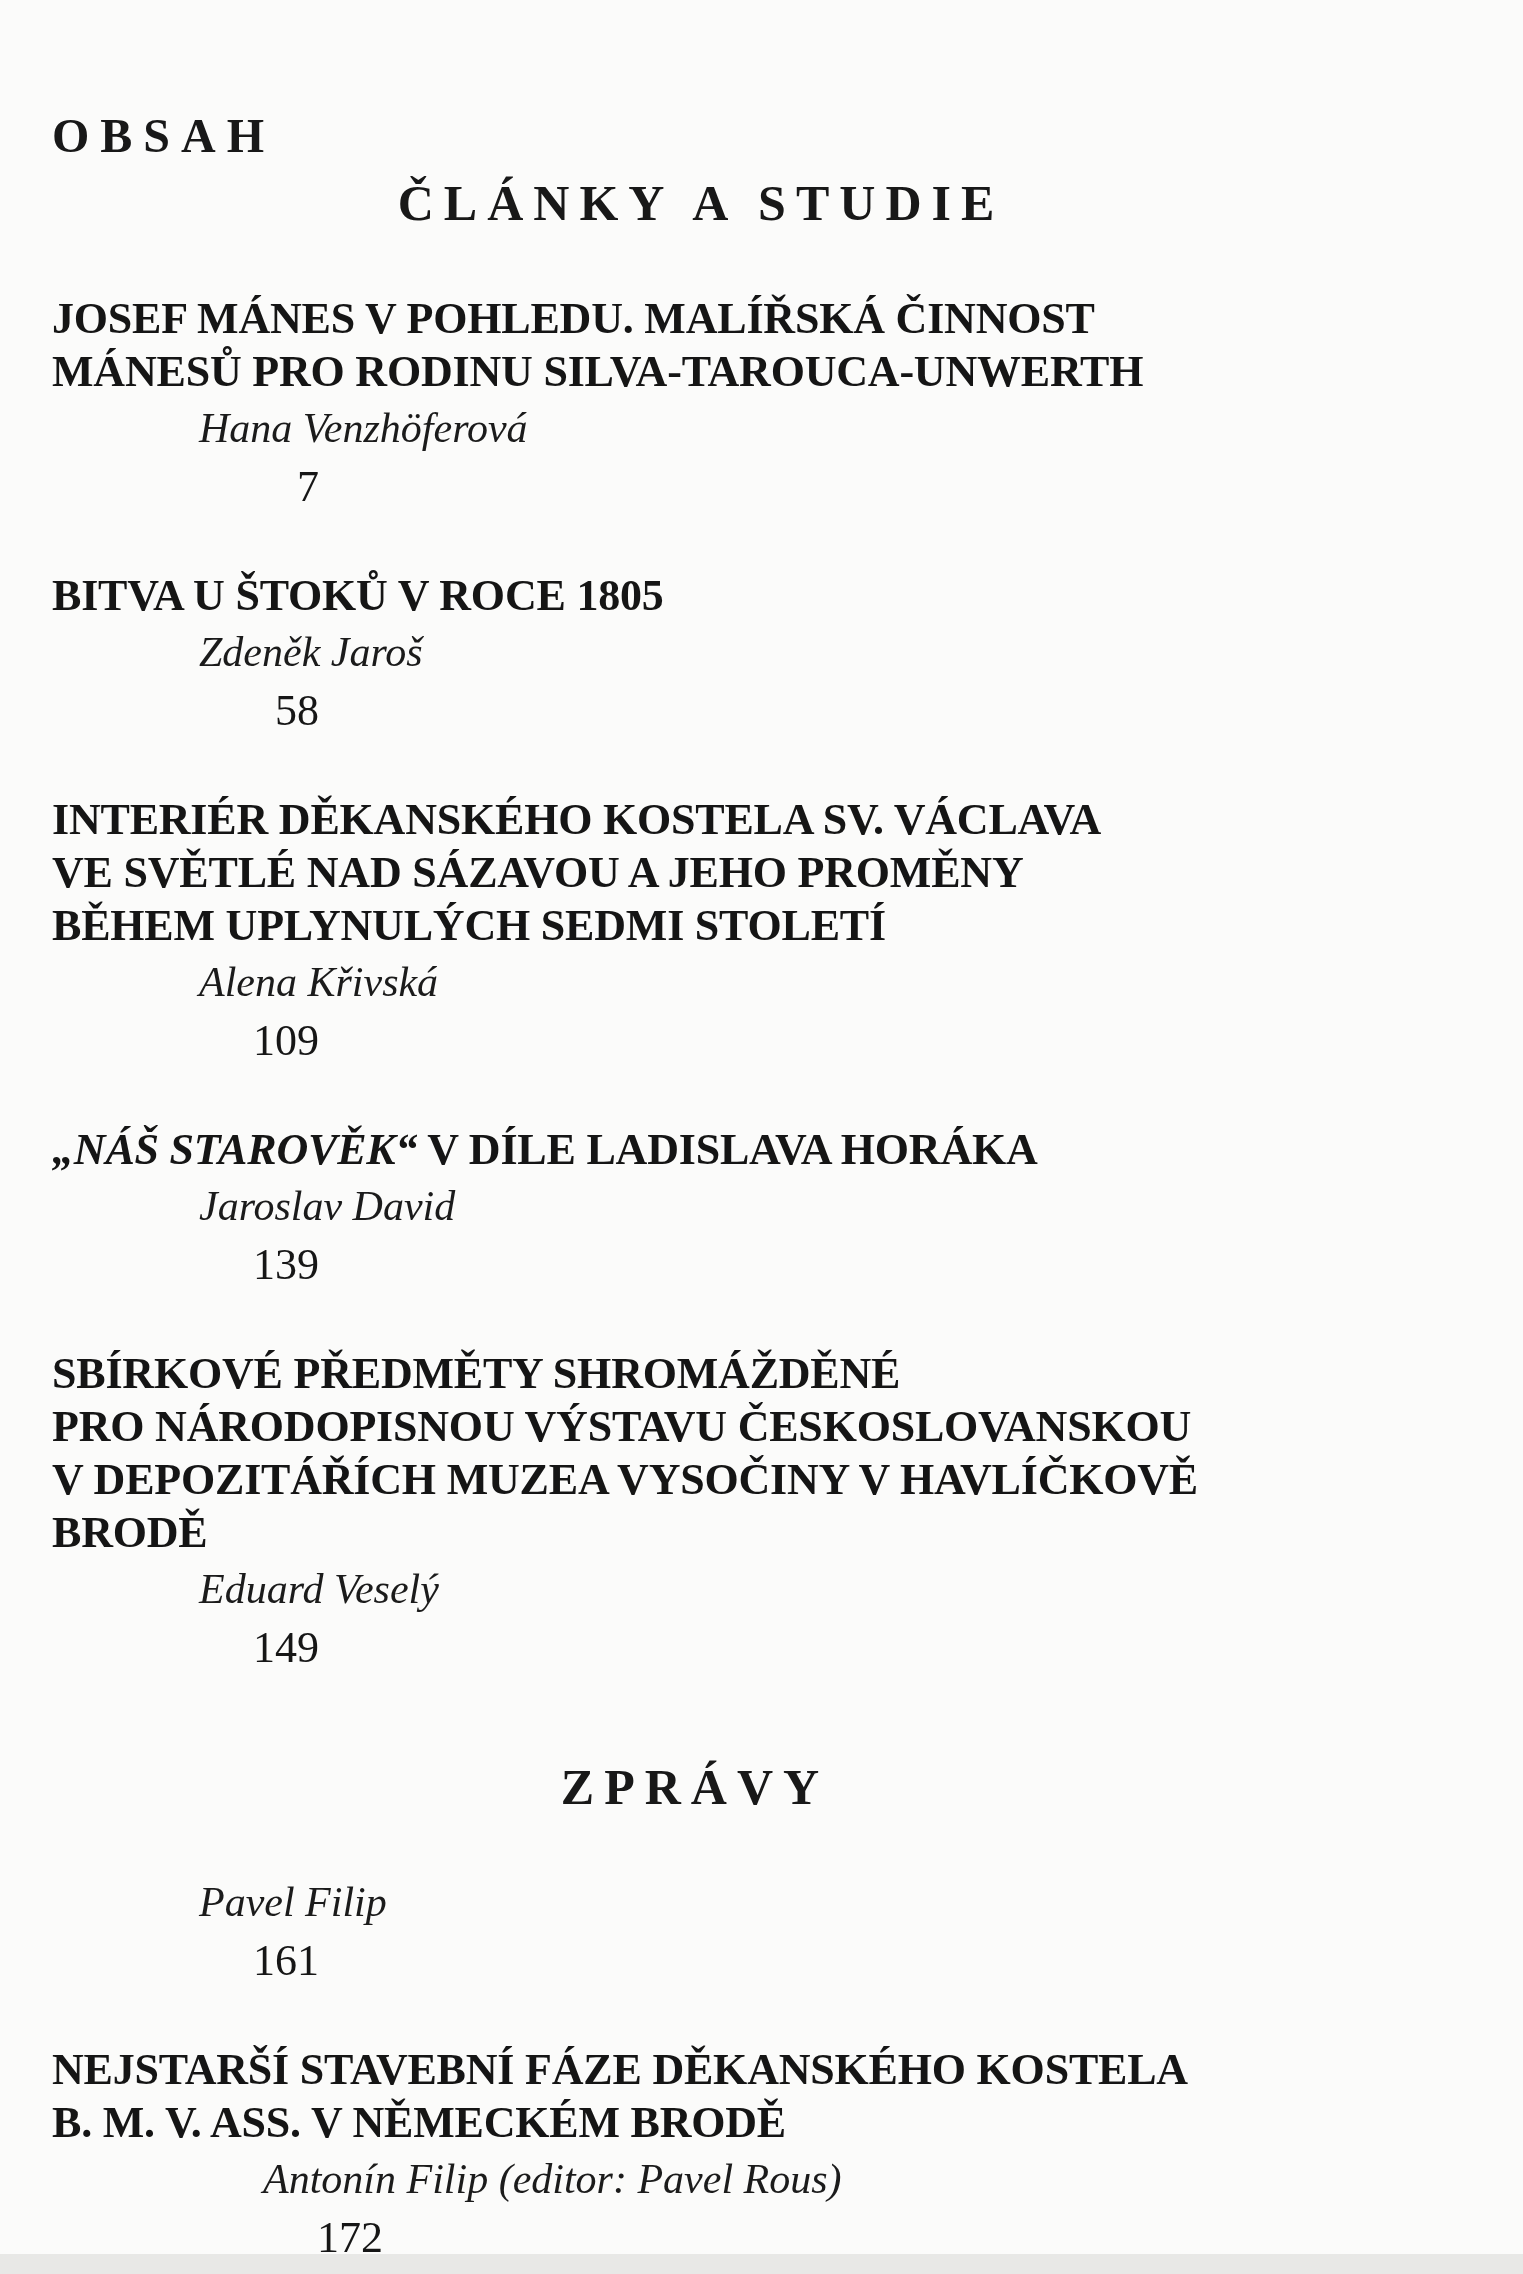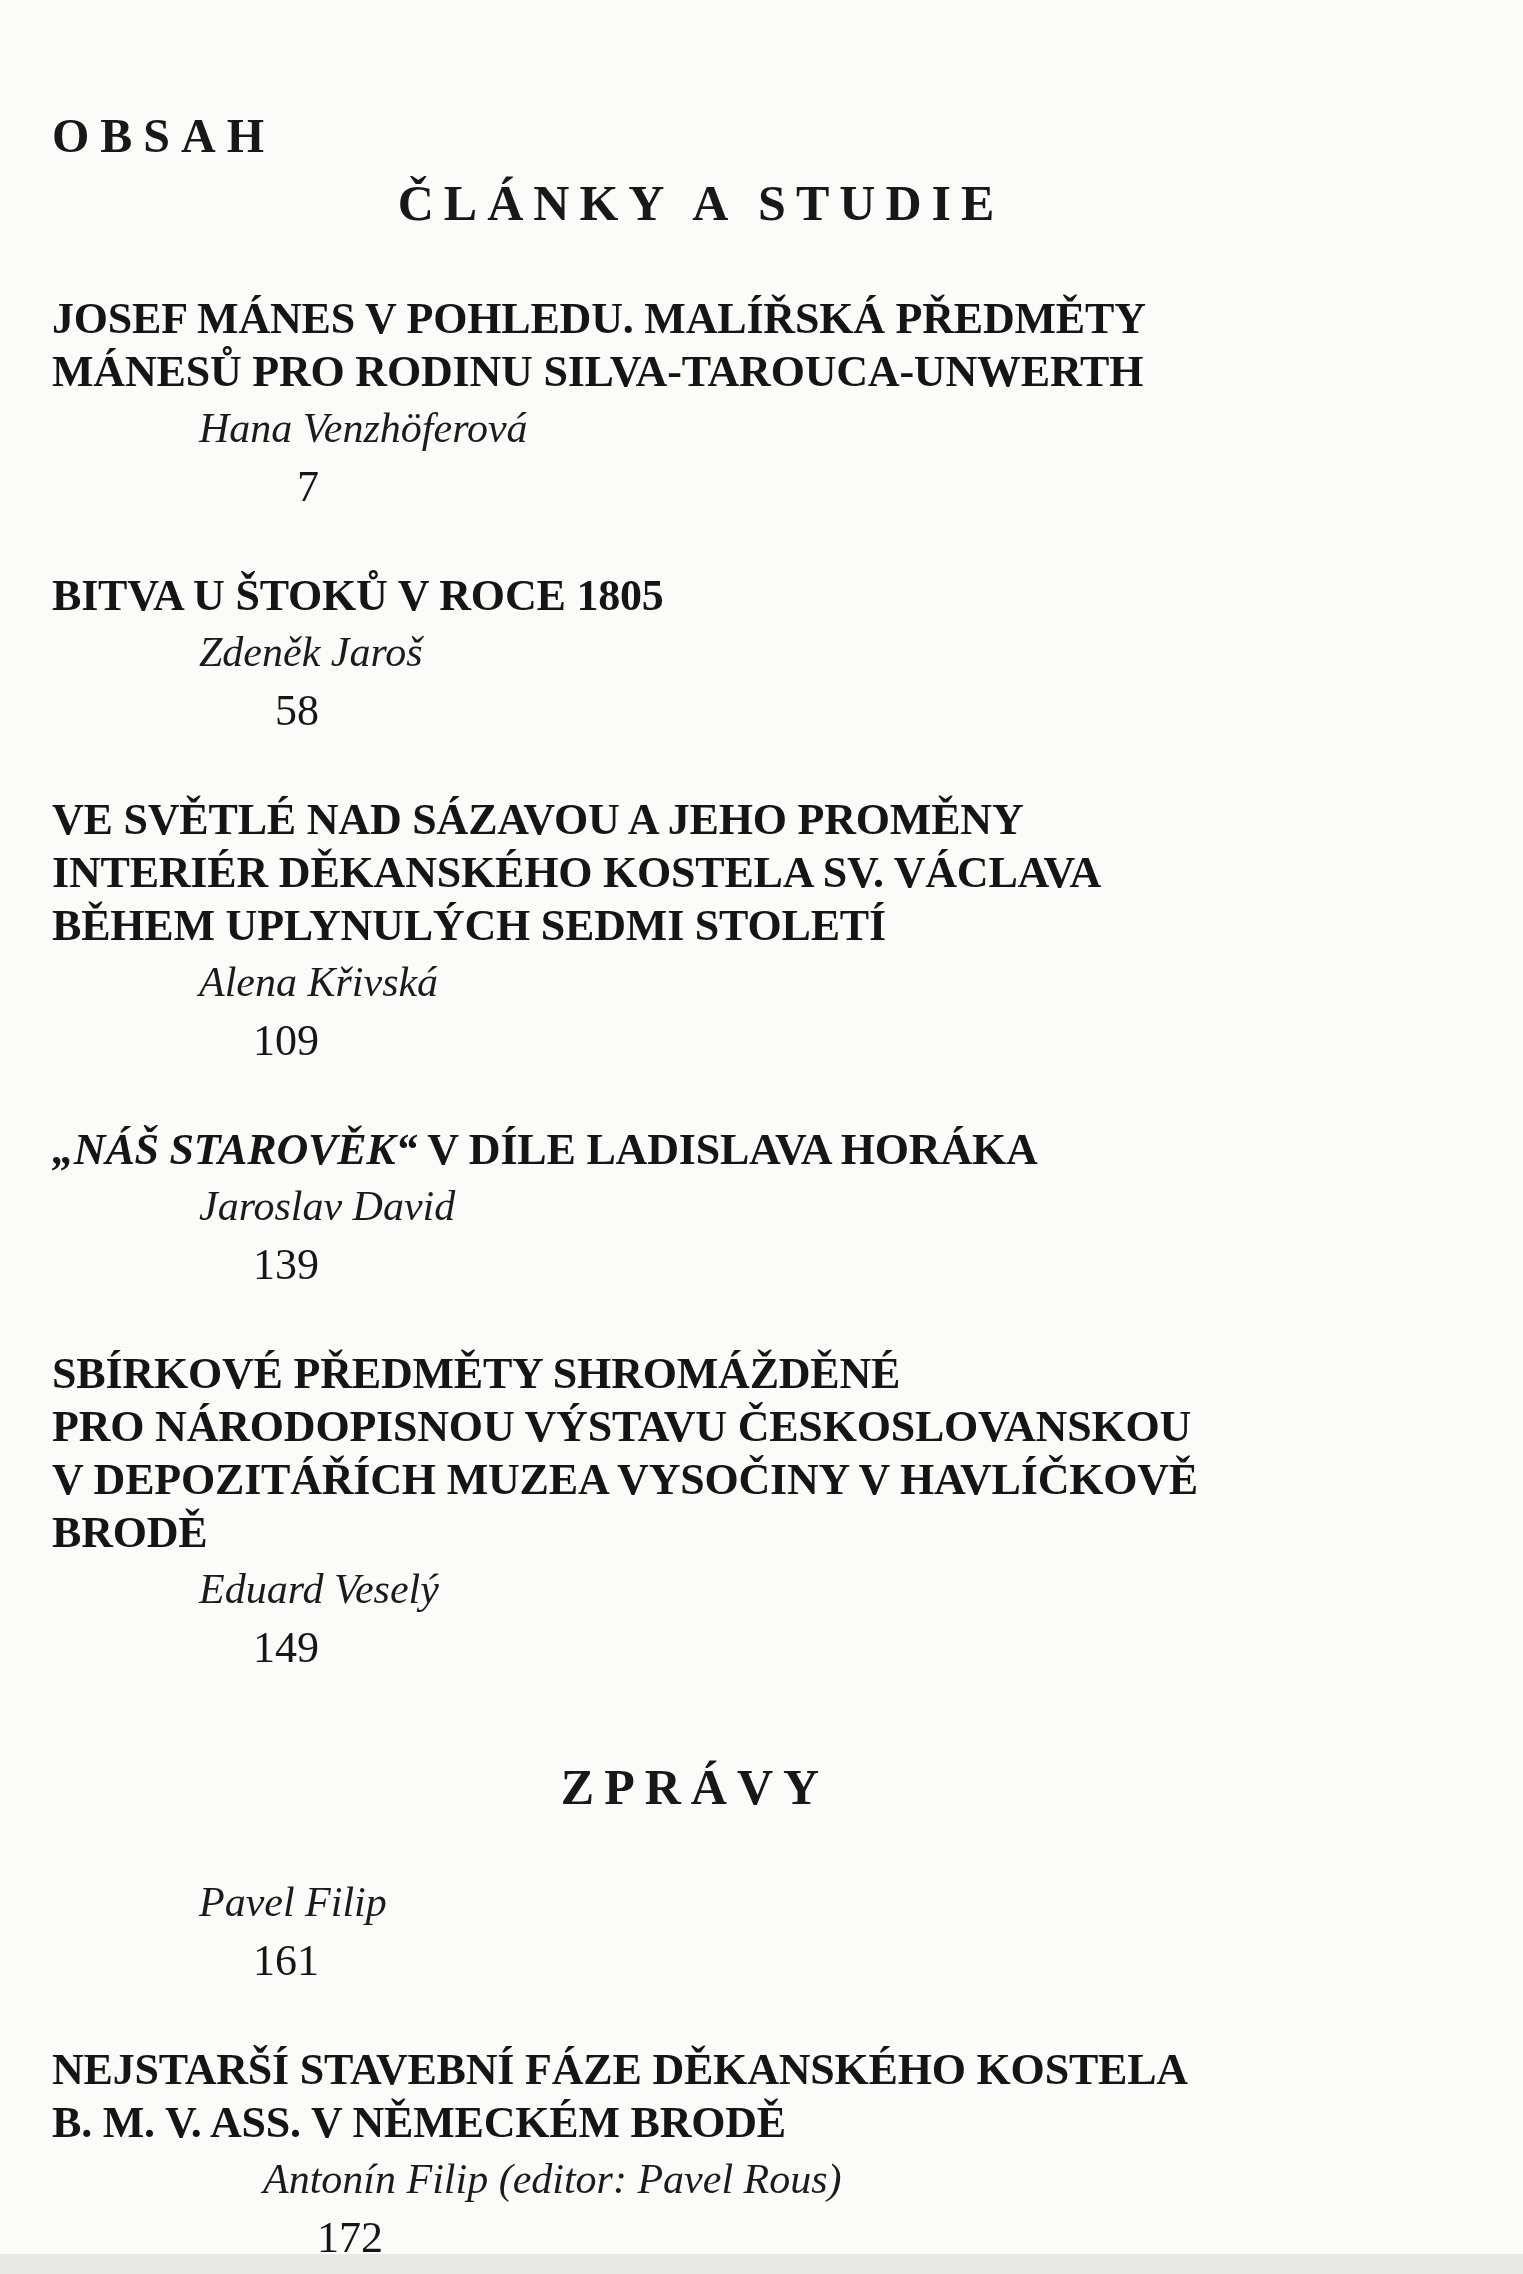--- a/index.html
+++ b/index.html
@@ -92,43 +92,43 @@
 <body>
 
 <div class="page">
   <h1 class="page-title">OBSAH</h1>
   <div id="sections">
       <div class="section">
         <h2 class="section-heading">ČLÁNKY A STUDIE</h2>
         <div class="entries">
           <div class="entry">
             <div class="entry-title">
-              <span class="title-line"><span class="title-seg">JOSEF MÁNES V POHLEDU. MALÍŘSKÁ PŘEDMĚTY</span></span>
+              <span class="title-line"><span class="title-seg">JOSEF MÁNES V POHLEDU. MALÍŘSKÁ ČINNOST</span></span>
               <span class="title-line"><span class="title-seg">MÁNESŮ PRO RODINU SILVA-TAROUCA-UNWERTH</span></span>
             </div>
             <div class="author-row">
               <span class="author-name">Hana Venzhöferová</span>
               <span class="leader"></span>
               <span class="page-number">7</span>
             </div>
           </div>
           <div class="entry">
             <div class="entry-title">
               <span class="title-line"><span class="title-seg">BITVA U ŠTOKŮ V ROCE 1805</span></span>
             </div>
             <div class="author-row">
               <span class="author-name">Zdeněk Jaroš</span>
               <span class="leader"></span>
               <span class="page-number">58</span>
             </div>
           </div>
           <div class="entry">
             <div class="entry-title">
+              <span class="title-line"><span class="title-seg">INTERIÉR DĚKANSKÉHO KOSTELA SV. VÁCLAVA</span></span>
               <span class="title-line"><span class="title-seg">VE SVĚTLÉ NAD SÁZAVOU A JEHO PROMĚNY</span></span>
-              <span class="title-line"><span class="title-seg">INTERIÉR DĚKANSKÉHO KOSTELA SV. VÁCLAVA</span></span>
               <span class="title-line"><span class="title-seg">BĚHEM UPLYNULÝCH SEDMI STOLETÍ</span></span>
             </div>
             <div class="author-row">
               <span class="author-name">Alena Křivská</span>
               <span class="leader"></span>
               <span class="page-number">109</span>
             </div>
           </div>
           <div class="entry">
             <div class="entry-title">

